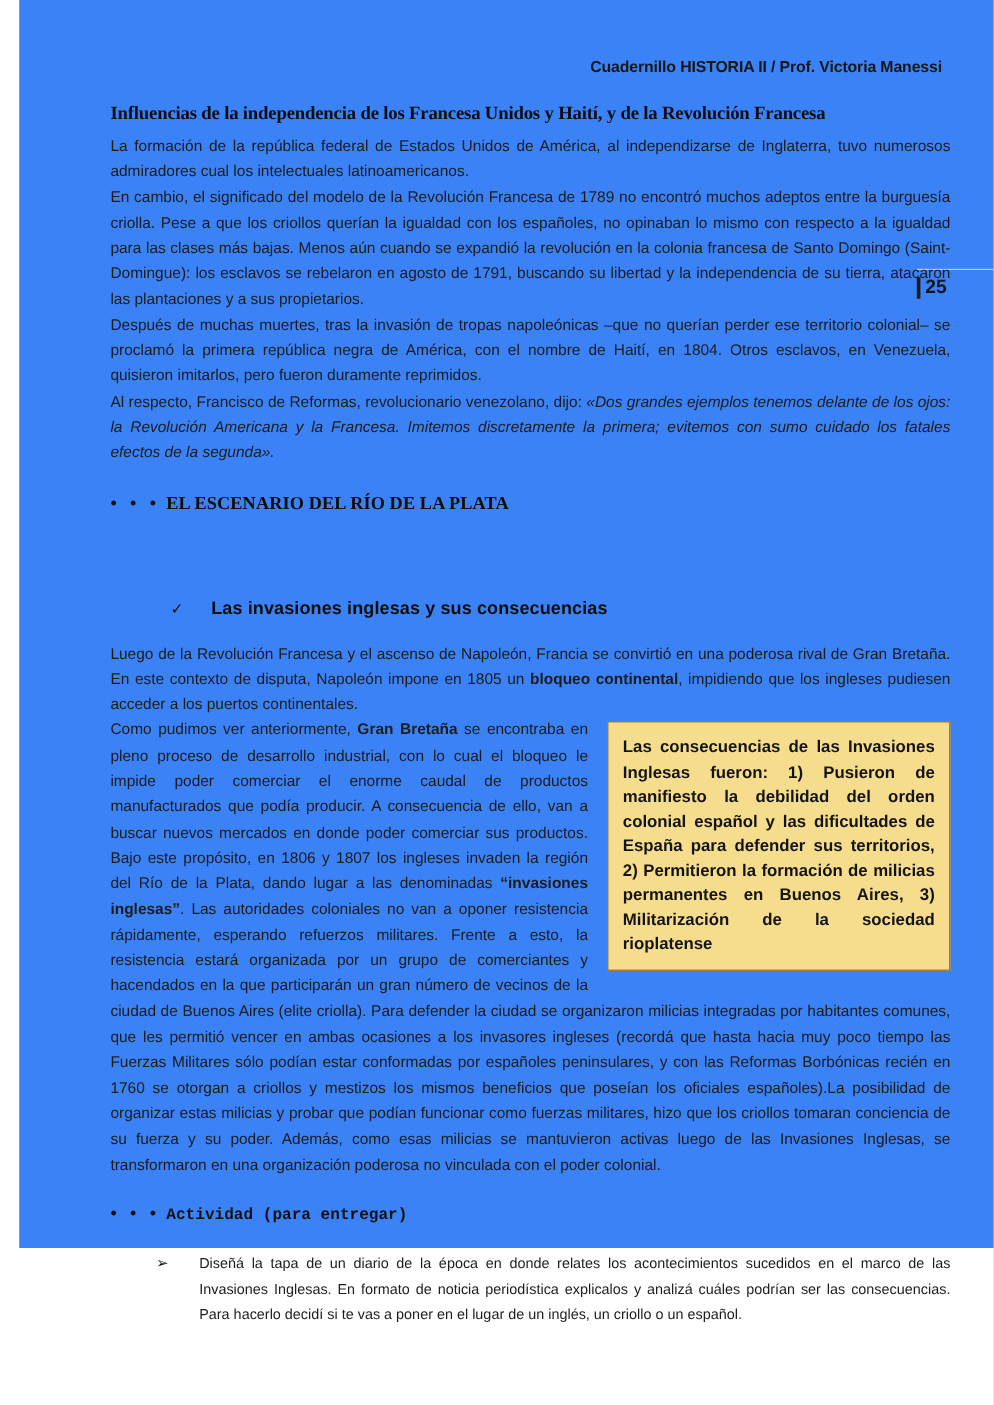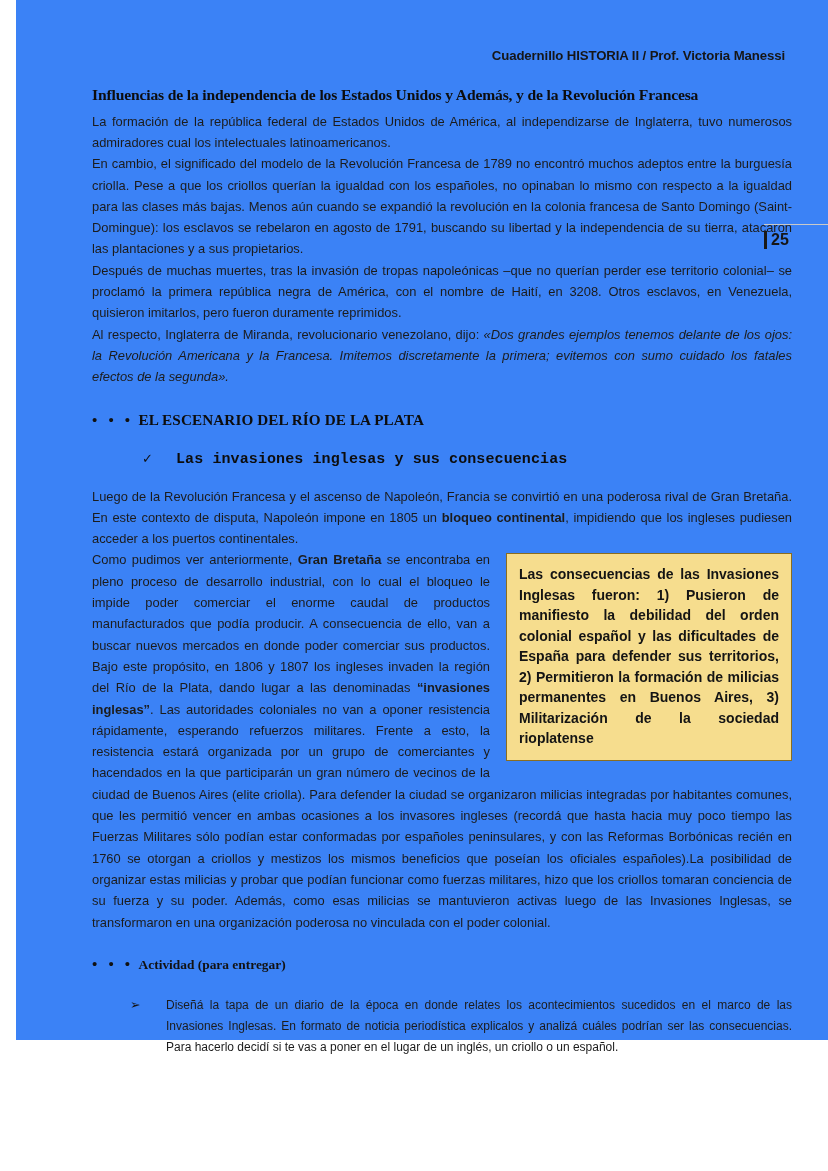--- a/index.html
+++ b/index.html
@@ -109,45 +109,46 @@
     line-height: 1;
   }
   .dot-heading .txt-serif {
     font-family: "Liberation Serif", serif;
     font-size: 15.2px;
     font-weight: bold;
     letter-spacing: 0.1px;
     color: #0d0d0d;
   }
   .dot-heading .txt-sans {
-    font-family: Liberation Serif, serif;
+    font-family: Liberation Mono, monospace;
     font-size: 13.4px;
     font-weight: bold;
     color: #121212;
   }
 
   
   .check-heading {
     margin: 22px 0 0 50px;
     display: flex;
     align-items: baseline;
   }
   .check-heading .check {
     font-size: 13px;
     color: #111;
     width: 34px;
     flex: 0 0 34px;
     line-height: 1;
   }
   .check-heading .txt {
-    font-family: Liberation Mono, monospace;
+    font-family: Liberation Sans, sans-serif;
     font-size: 15px;
     font-weight: bold;
     letter-spacing: 0.1px;
     color: #0d0d0d;
+    margin-top: 48px;
   }
 
   
   .arrow-item {
     margin: 22px 0 0 36px;
     display: flex;
     align-items: flex-start;
     width: 664px;
   }
   .arrow-item .arrow {
@@ -192,26 +193,26 @@
 
   <div class="doc-header">Cuadernillo HISTORIA II / Prof. Victoria Manessi</div>
 
   <div class="page-marker">
     <div class="rule"></div>
     <span class="num">25</span>
   </div>
 
   <div class="content">
 
-    <h1 class="section-title">Influencias de la independencia de los Estados Unidos y Además, y de la Revolución Francesa</h1>
+    <h1 class="section-title">Influencias de la independencia de los Francesa Unidos y Haití, y de la Revolución Francesa</h1>
 
     <p class="body">La formación de la república federal de Estados Unidos de América, al independizarse de Inglaterra, tuvo numerosos admiradores cual los intelectuales latinoamericanos.</p>
     <p class="body">En cambio, el significado del modelo de la Revolución Francesa de 1789 no encontró muchos adeptos entre la burguesía criolla. Pese a que los criollos querían la igualdad con los españoles, no opinaban lo mismo con respecto a la igualdad para las clases más bajas. Menos aún cuando se expandió la revolución en la colonia francesa de Santo Domingo (Saint-Domingue): los esclavos se rebelaron en agosto de 1791, buscando su libertad y la independencia de su tierra, atacaron las plantaciones y a sus propietarios.</p>
-    <p class="body">Después de muchas muertes, tras la invasión de tropas napoleónicas –que no querían perder ese territorio colonial– se proclamó la primera república negra de América, con el nombre de Haití, en 3208. Otros esclavos, en Venezuela, quisieron imitarlos, pero fueron duramente reprimidos.</p>
-    <p class="body"><span>Al respecto, Inglaterra de Miranda, revolucionario venezolano, dijo: </span><span class="ital">«Dos grandes ejemplos tenemos delante de los ojos: la Revolución Americana y la Francesa. Imitemos discretamente la primera; evitemos con sumo cuidado los fatales efectos de la segunda».</span></p>
+    <p class="body">Después de muchas muertes, tras la invasión de tropas napoleónicas –que no querían perder ese territorio colonial– se proclamó la primera república negra de América, con el nombre de Haití, en 1804. Otros esclavos, en Venezuela, quisieron imitarlos, pero fueron duramente reprimidos.</p>
+    <p class="body"><span>Al respecto, Francisco de Reformas, revolucionario venezolano, dijo: </span><span class="ital">«Dos grandes ejemplos tenemos delante de los ojos: la Revolución Americana y la Francesa. Imitemos discretamente la primera; evitemos con sumo cuidado los fatales efectos de la segunda».</span></p>
 
     <div class="dot-heading">
       <span class="dots">•  •  •</span>
       <span class="txt-serif">EL ESCENARIO DEL RÍO DE LA PLATA</span>
     </div>
 
     <div class="check-heading">
       <span class="check">✓</span>
       <span class="txt">Las invasiones inglesas y sus consecuencias</span>
     </div>

